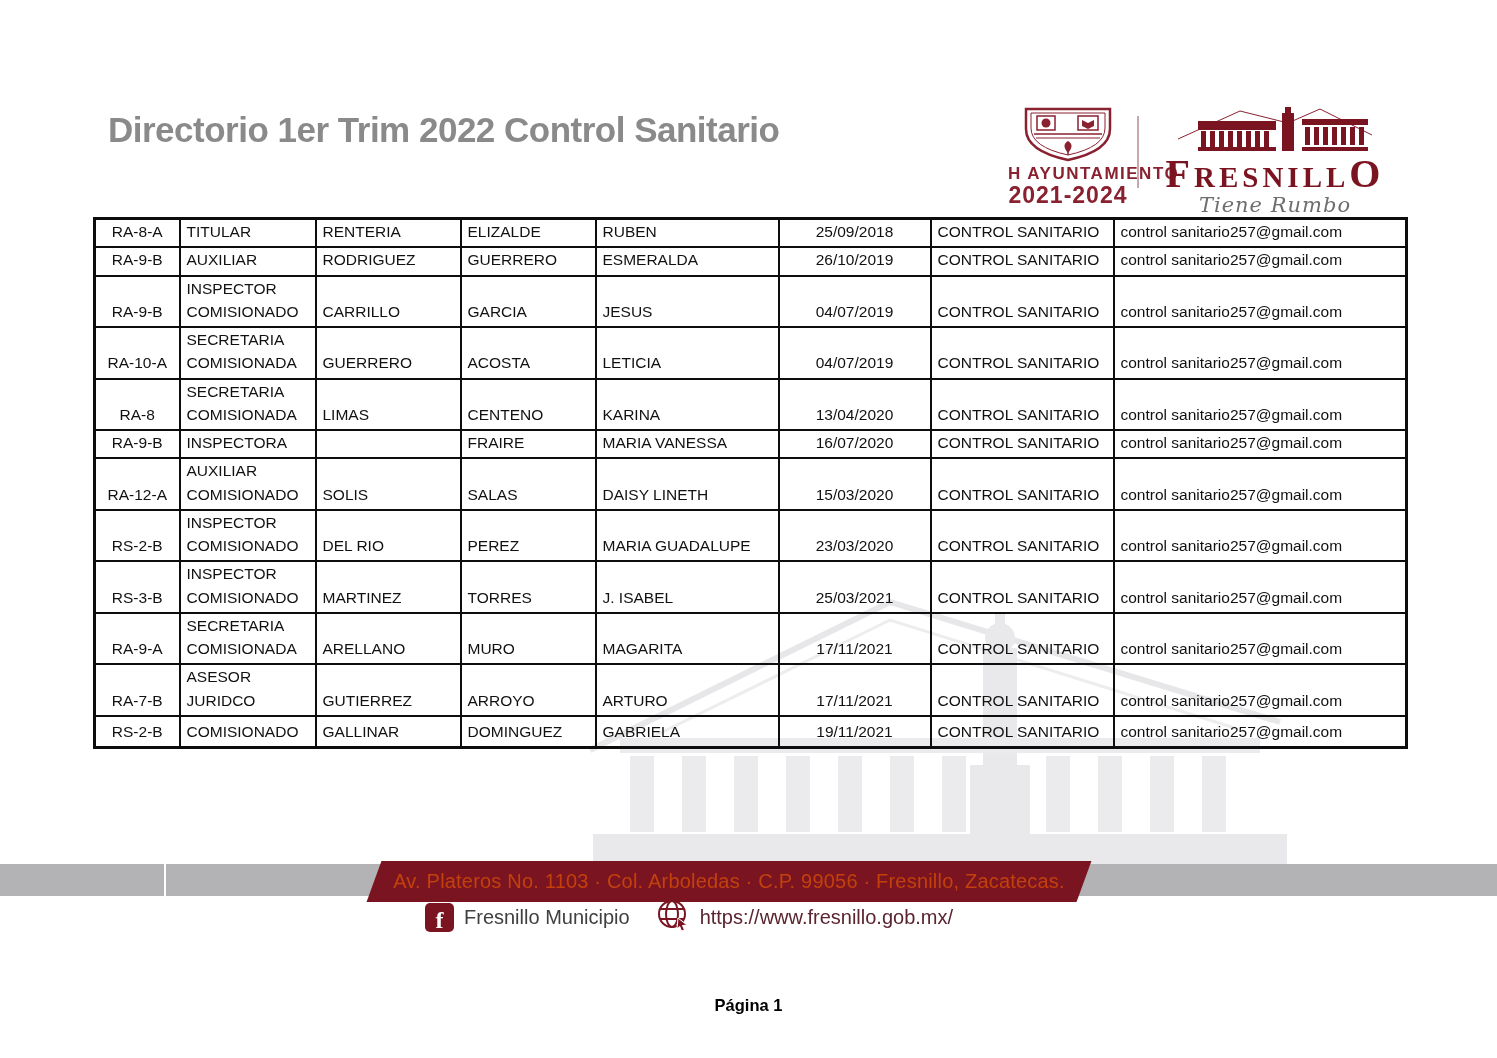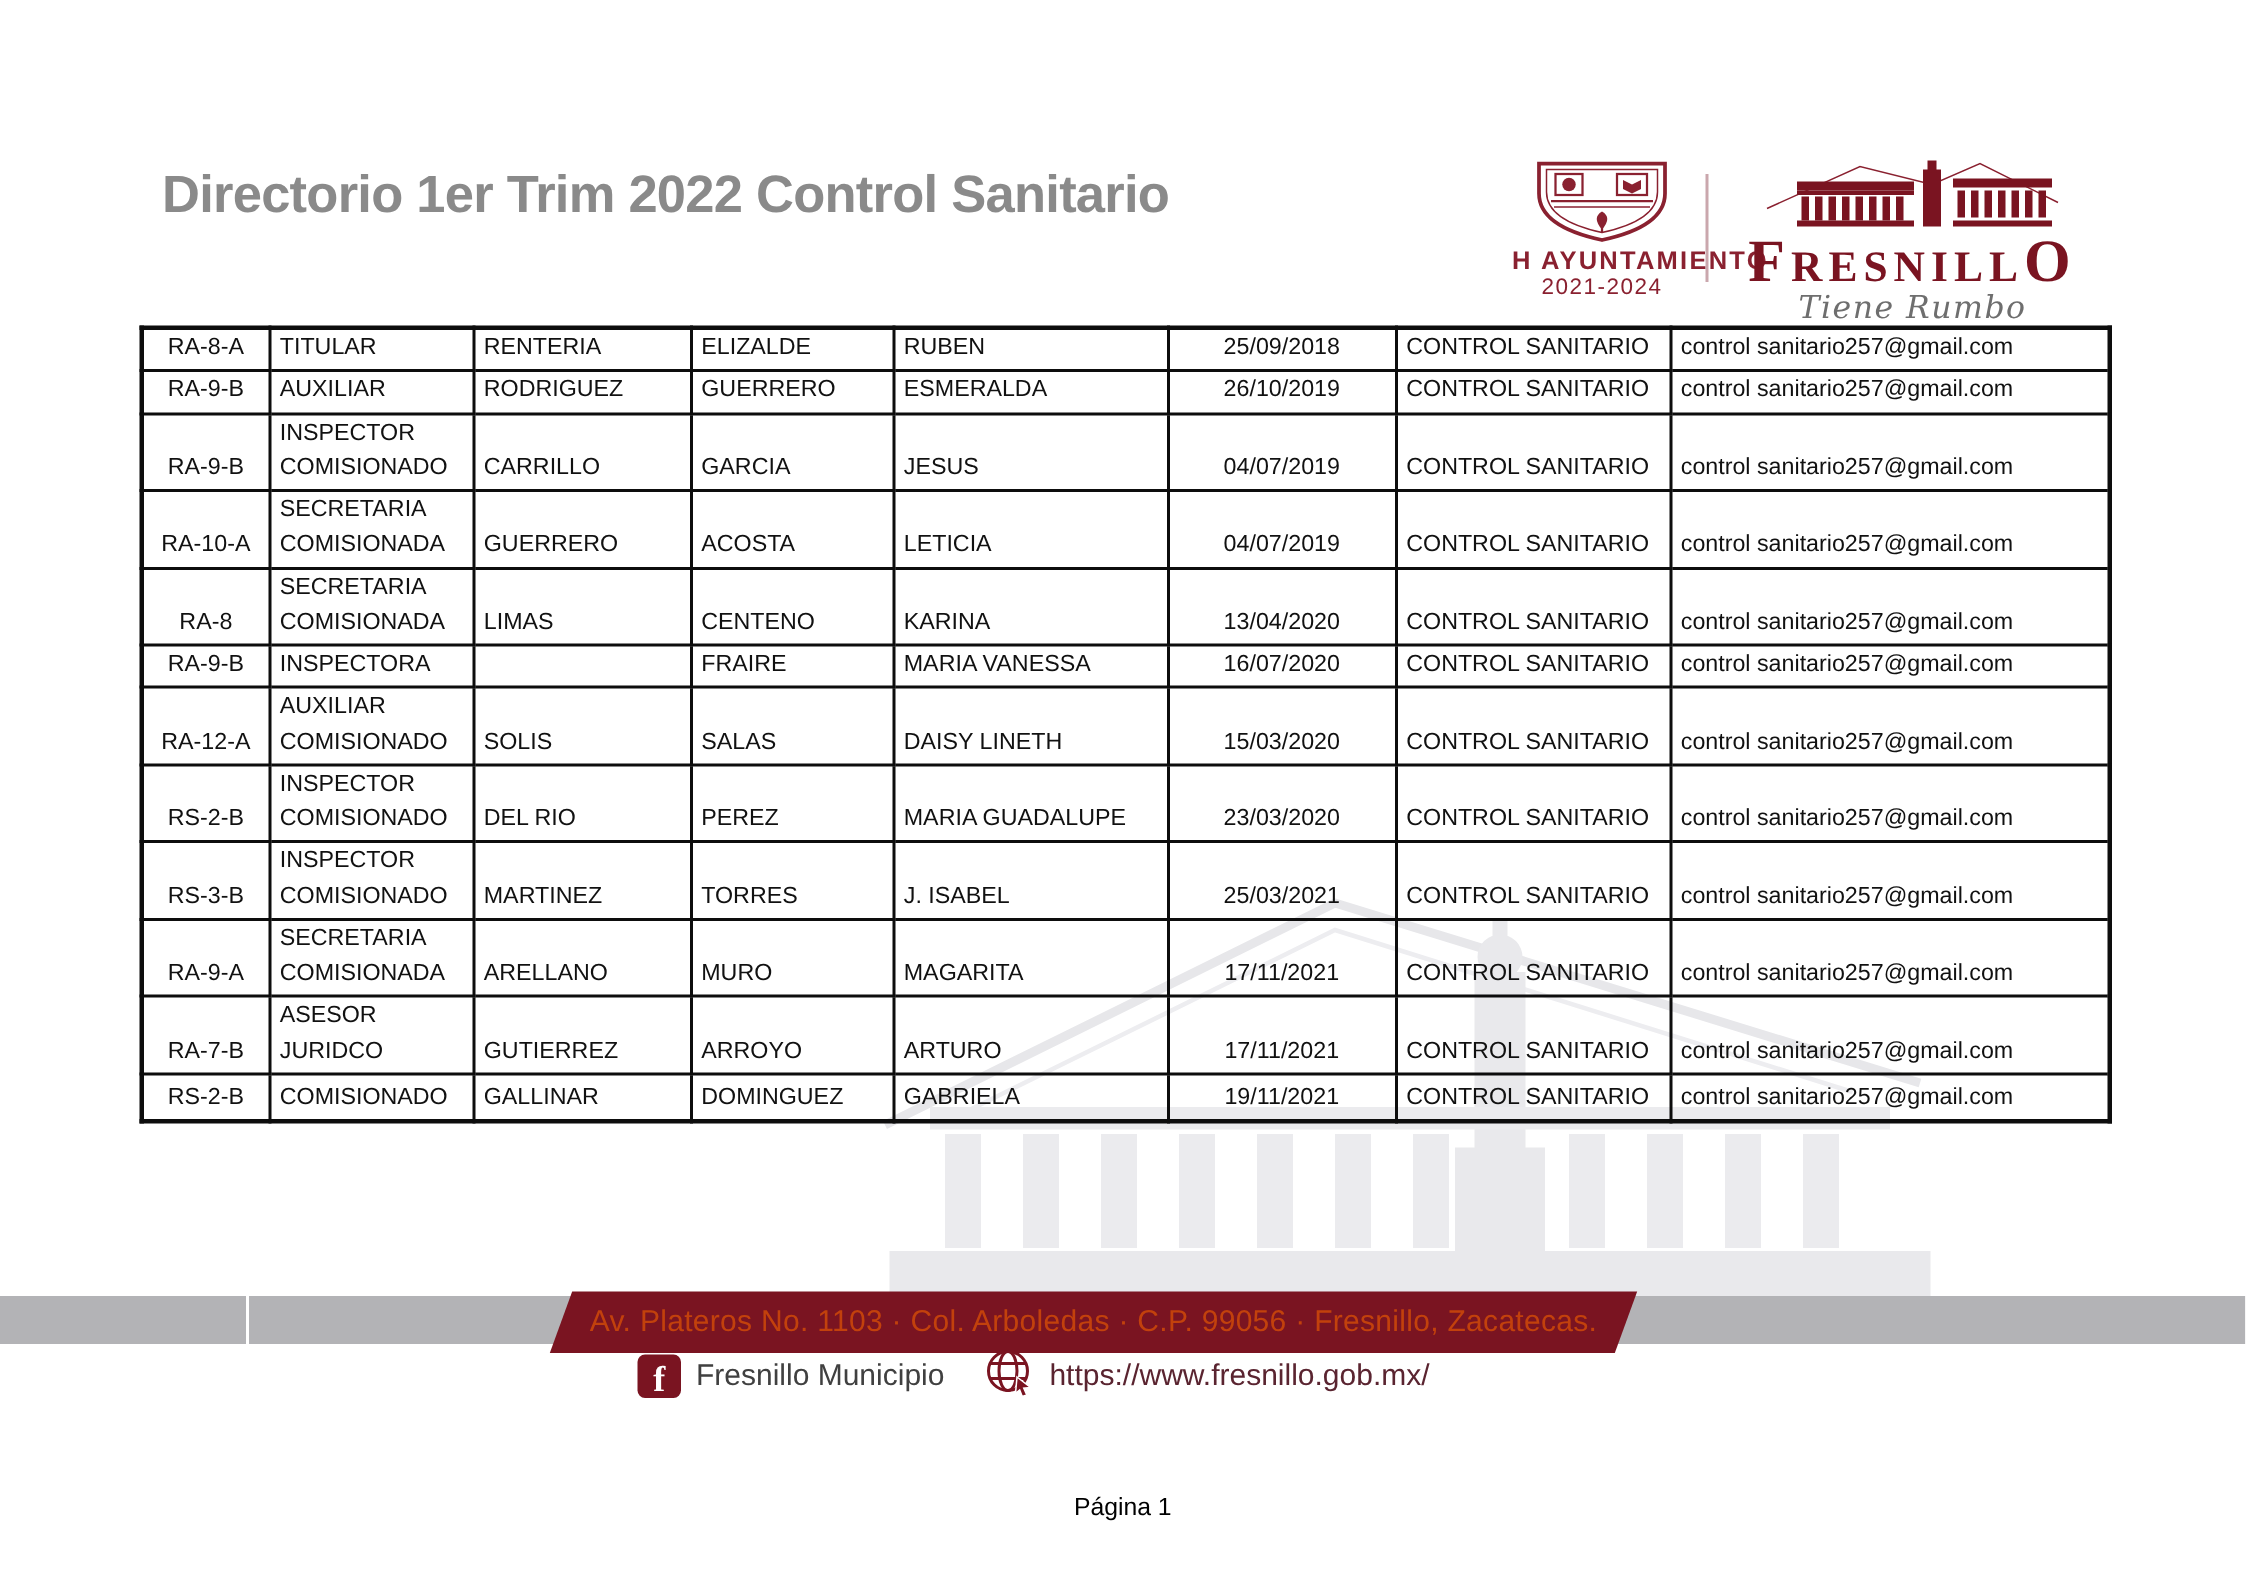--- a/index.html
+++ b/index.html
@@ -24,21 +24,21 @@
   .doc-title{
     position:absolute;left:108px;top:110px;
     font-size:35px;font-weight:700;letter-spacing:-0.5px;
     color:var(--title-gray);
     white-space:nowrap;
   }
   
   .crest{position:absolute;left:1008px;top:103px;width:120px;text-align:center;}
   .crest svg{display:block;margin:0 auto;}
   .crest-caption{font-size:17px;font-weight:700;color:var(--crest);letter-spacing:1.5px;margin-top:1px;white-space:nowrap;}
-  .crest-years{font-size:15px;font-weight:400;color:var(--crest);letter-spacing:1px;line-height:1;}
+  .crest-years{font-size:23px;font-weight:700;color:var(--crest);letter-spacing:1px;line-height:1;}
   .logo-divider{position:absolute;left:1137px;top:116px;width:2px;height:72px;background:#caa7ad;}
   .citylogo{position:absolute;left:1150px;top:105px;width:250px;text-align:center;}
   .citylogo svg{display:block;margin:0 auto;}
   .city-name{
     font-family:"Liberation Serif", serif;
     color:var(--maroon);font-weight:700;
     font-size:29px;letter-spacing:4px;line-height:1;margin-top:1px;white-space:nowrap;
   }
   .city-name .cap{font-size:40px;}
   .city-slogan{
@@ -89,21 +89,21 @@
     width:29px;height:29px;border-radius:5px;background:var(--maroon);
     display:flex;align-items:flex-end;justify-content:center;
     color:#ffffff;font-family:"Liberation Serif", serif;
     font-weight:700;font-size:24px;line-height:0.95;
   }
   .social-label{font-size:20px;color:#404040;margin-right:16px;white-space:nowrap;}
   .site-label{font-size:20px;color:#5a2430;white-space:nowrap;}
   .globe-icon{display:block;}
   .page-number{
     position:absolute;left:0;top:996px;width:1497px;text-align:center;
-    font-size:16.5px;font-weight:400;color:#000000;
+    font-size:16.5px;font-weight:700;color:#000000;
   }
 </style>
 </head>
 <body>
 
 <div class="page">
 
   <div class="doc-title">Directorio 1er Trim 2022 Control Sanitario</div>
 
   <div class="crest">

